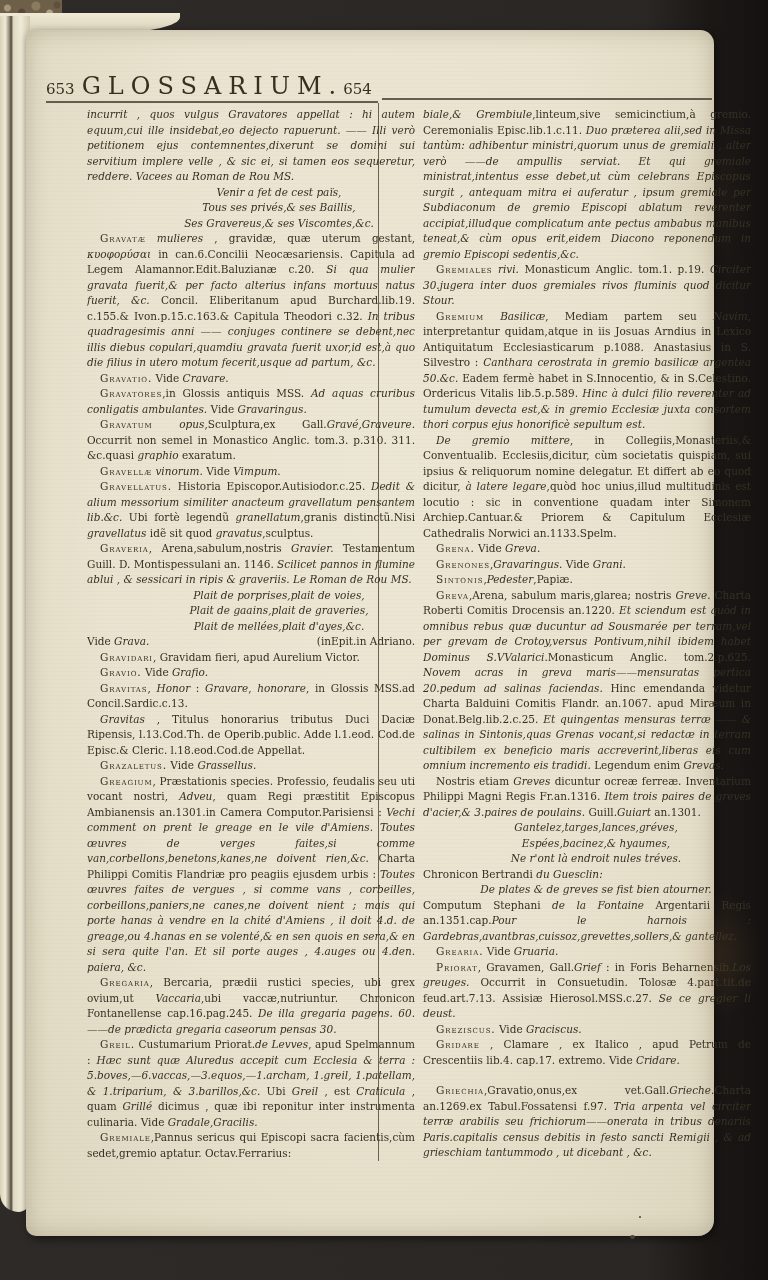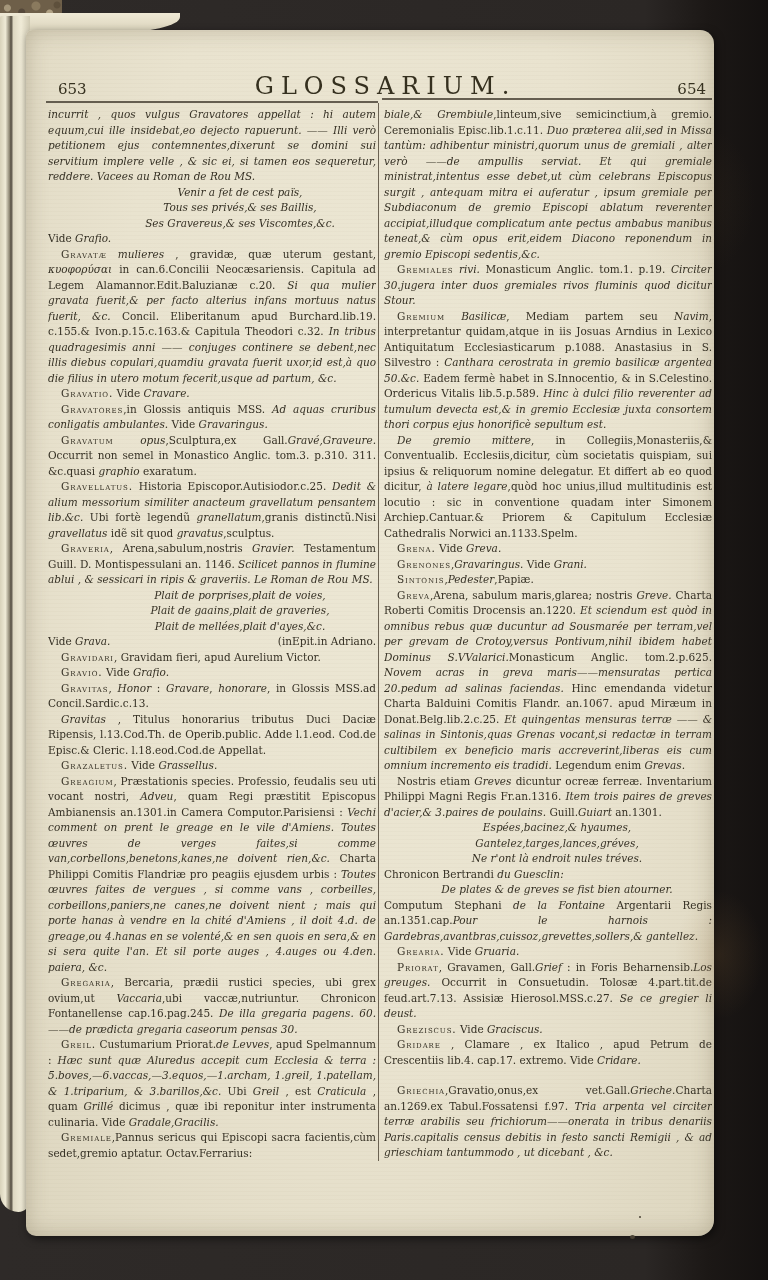--- a/index.html
+++ b/index.html
@@ -33,32 +33,32 @@
       radial-gradient(ellipse at 50% 38%, #ece7d4 0%, #e9e3cf 55%, #ddd6bf 100%);
     border-radius:6px 14px 16px 10px;
     box-shadow: inset 0 0 22px rgba(90,75,45,0.28), 2px 3px 8px rgba(0,0,0,0.5);}
   .stain{position:absolute;border-radius:50%;pointer-events:none;}
   .stain.s1{left:648px;top:860px;width:90px;height:130px;background:radial-gradient(ellipse,rgba(150,110,60,0.16),transparent 70%);}
   .stain.s2{left:600px;top:90px;width:130px;height:160px;background:radial-gradient(ellipse,rgba(130,100,55,0.09),transparent 70%);}
   .speck{position:absolute;border-radius:50%;background:#4a4336;}
   .speck.k1{left:604px;top:1205px;width:5px;height:4px;}
   .speck.k2{left:613px;top:1186px;width:2px;height:2px;}
   
-  .header{position:absolute;left:32px;top:42px;width:648px;display:flex;justify-content:space-between;align-items:baseline;
+  .header{position:absolute;left:20px;top:42px;width:648px;display:flex;align-items:baseline;
     font-family:"DejaVu Serif",serif;color:#35301f;}
   .pagenum{font-size:15px;}
   .title{font-size:24px;letter-spacing:7px;padding-left:7px;}
   .rule{position:absolute;height:2px;background:#4e463a;opacity:0.85;}
   .rule-left{left:20px;top:71px;width:332px;}
   .rule-right{left:356px;top:68px;width:330px;}
   .divider{position:absolute;left:352px;top:73px;width:1px;height:1058px;background:#6b6252;}
   
   .col{position:absolute;top:77px;width:328px;height:1064px;overflow:hidden;
     font-family:"DejaVu Serif","Liberation Serif",serif;font-size:10.5px;line-height:15.5px;
-    color:#353024;}
+    color:#353024;margin-left:39px;}
   .col-left{left:22px;}
   .col-right{left:358px;}
   .para{margin:0;text-align:justify;}
   .para.entry{text-indent:13px;}
   .para.cont{text-indent:0;}
   .para .note{float:right;font-style:normal;}
   .gap{margin-top:15px;}
   .verse{margin:0 0 0 56px;text-align:center;}
   .vline{font-style:italic;}
   .s-i{font-style:italic;}
@@ -84,25 +84,25 @@
     <div class="rule rule-right"></div>
     <div class="divider"></div>
 
     <div class="col col-left" id="col-left">
         <p class="para cont"><span class="s-i">incurrit , quos vulgus Gravatores appellat : hi autem equum,cui ille insidebat,eo dejecto rapuerunt. —— Illi verò petitionem ejus contemnentes,dixerunt se domini sui servitium implere velle , &amp; sic ei, si tamen eos sequeretur, reddere.</span><span class="s-r">  </span><span class="s-i">Vacees au Roman de Rou MS.</span></p>
         <div class="verse">
           <div class="vline">Venir a fet de cest païs,</div>
           <div class="vline">Tous ses privés,&amp; ses Baillis,</div>
           <div class="vline">Ses Gravereus,&amp; ses Viscomtes,&amp;c.</div>
         </div>
-        <p class="para cont"><span class="s-r">Vide </span><span class="s-i">Grafio.</span></p>
         <p class="para entry"><span class="s-sc">Gravatæ</span><span class="s-i"> mulieres</span><span class="s-r"> , gravidæ, quæ uterum gestant, </span><span class="s-i">κυοφορύσαι</span><span class="s-r"> in can.6.Concilii Neocæsariensis.  Capitula ad Legem Alamannor.Edit.Baluzianæ c.20. </span><span class="s-i">Si qua mulier gravata fuerit,&amp; per facto alterius infans mortuus natus fuerit, &amp;c.</span><span class="s-r">  Concil. Eliberitanum apud Burchard.lib.19. c.155.&amp; Ivon.p.15.c.163.&amp; Capitula Theodori c.32. </span><span class="s-i">In tribus quadragesimis anni —— conjuges continere se debent,nec illis diebus copulari,quamdiu gravata fuerit uxor,id est,à quo die filius in utero motum fecerit,usque ad partum, &amp;c.</span></p>
         <p class="para entry"><span class="s-sc">Gravatio.</span><span class="s-r">  Vide </span><span class="s-i">Cravare.</span></p>
         <p class="para entry"><span class="s-sc">Gravatores</span><span class="s-r">,in Glossis antiquis MSS. </span><span class="s-i">Ad aquas cruribus conligatis ambulantes.</span><span class="s-r">  Vide </span><span class="s-i">Gravaringus.</span></p>
         <p class="para entry"><span class="s-sc">Gravatum</span><span class="s-i"> opus</span><span class="s-r">,Sculptura,ex Gall.</span><span class="s-i">Gravé,Graveure.</span><span class="s-r">  Occurrit non semel in Monastico Anglic. tom.3. p.310. 311. &amp;c.quasi </span><span class="s-i">graphio</span><span class="s-r"> exaratum.</span></p>
+        <p class="para entry"><span class="s-sc">Gravellæ</span><span class="s-i"> vinorum.</span><span class="s-r">  Vide </span><span class="s-i">Vimpum.</span></p>
         <p class="para entry"><span class="s-sc">Gravellatus.</span><span class="s-r">  Historia Episcopor.Autisiodor.c.25. </span><span class="s-i">Dedit &amp; alium messorium similiter anacteum gravellatum pensantem lib.&amp;c.</span><span class="s-r">  Ubi fortè legendũ </span><span class="s-i">granellatum</span><span class="s-r">,granis distinctũ.Nisi </span><span class="s-i">gravellatus</span><span class="s-r"> idẽ sit quod </span><span class="s-i">gravatus</span><span class="s-r">,sculptus.</span></p>
         <p class="para entry"><span class="s-sc">Graveria</span><span class="s-r">, Arena,sabulum,nostris </span><span class="s-i">Gravier.</span><span class="s-r">  Testamentum Guill. D. Montispessulani an. 1146.  </span><span class="s-i">Scilicet pannos in flumine ablui , &amp; sessicari in ripis &amp; graveriis. Le Roman de Rou MS.</span></p>
         <div class="verse">
           <div class="vline">Plait de porprises,plait de voies,</div>
           <div class="vline">Plait de gaains,plait de graveries,</div>
           <div class="vline">Plait de mellées,plait d'ayes,&amp;c.</div>
         </div>
         <p class="para split"><span class="note">(inEpit.in Adriano.</span><span class="s-r">Vide </span><span class="s-i">Grava.</span></p>
         <p class="para entry"><span class="s-sc">Gravidari</span><span class="s-r">, Gravidam fieri, apud Aurelium Victor.</span></p>
         <p class="para entry"><span class="s-sc">Gravio.</span><span class="s-r">  Vide </span><span class="s-i">Grafio.</span></p>
@@ -118,22 +118,22 @@
         <p class="para cont"><span class="s-i">biale,&amp; Grembiule</span><span class="s-r">,linteum,sive semicinctium,à gremio. Ceremonialis Episc.lib.1.c.11.  </span><span class="s-i">Duo præterea alii,sed in Missa tantùm: adhibentur ministri,quorum unus de gremiali , alter verò ——de ampullis serviat.  Et qui gremiale ministrat,intentus esse debet,ut cùm celebrans Episcopus surgit , antequam mitra ei auferatur , ipsum gremiale per Subdiaconum de gremio Episcopi ablatum reverenter accipiat,illudque complicatum ante pectus ambabus manibus teneat,&amp; cùm opus erit,eidem Diacono reponendum in gremio Episcopi sedentis,&amp;c.</span></p>
         <p class="para entry"><span class="s-sc">Gremiales</span><span class="s-i"> rivi.</span><span class="s-r">  Monasticum Anglic. tom.1. p.19. </span><span class="s-i">Circiter 30.jugera inter duos gremiales rivos fluminis quod dicitur Stour.</span></p>
         <p class="para entry"><span class="s-sc">Gremium</span><span class="s-i"> Basilicæ</span><span class="s-r">, Mediam partem seu </span><span class="s-i">Navim</span><span class="s-r">, interpretantur quidam,atque in iis Josuas Arndius in Lexico Antiquitatum Ecclesiasticarum p.1088.  Anastasius in S. Silvestro : </span><span class="s-i">Canthara cerostrata in gremio basilicæ argentea 50.&amp;c.</span><span class="s-r">  Eadem fermè habet in S.Innocentio, &amp; in S.Celestino.  Ordericus Vitalis lib.5.p.589.  </span><span class="s-i">Hinc à dulci filio reverenter ad tumulum devecta est,&amp; in gremio Ecclesiæ juxta consortem thori corpus ejus honorificè sepultum est.</span></p>
         <p class="para entry"><span class="s-i">De gremio mittere</span><span class="s-r">, in Collegiis,Monasteriis,&amp; Conventualib. Ecclesiis,dicitur, cùm societatis quispiam, sui ipsius &amp; reliquorum nomine delegatur.  Et differt ab eo quod dicitur, </span><span class="s-i">à latere legare</span><span class="s-r">,quòd hoc unius,illud multitudinis est locutio : sic in conventione quadam inter Simonem Archiep.Cantuar.&amp; Priorem &amp; Capitulum Ecclesiæ Cathedralis Norwici an.1133.Spelm.</span></p>
         <p class="para entry"><span class="s-sc">Grena.</span><span class="s-r">  Vide </span><span class="s-i">Greva.</span></p>
         <p class="para entry"><span class="s-sc">Grenones</span><span class="s-r">,</span><span class="s-i">Gravaringus.</span><span class="s-r">  Vide </span><span class="s-i">Grani.</span></p>
         <p class="para entry"><span class="s-sc">Sintonis</span><span class="s-r">,</span><span class="s-i">Pedester</span><span class="s-r">,Papiæ.</span></p>
         <p class="para entry"><span class="s-sc">Greva</span><span class="s-r">,Arena, sabulum maris,glarea; nostris </span><span class="s-i">Greve.</span><span class="s-r">  Charta Roberti Comitis Drocensis an.1220. </span><span class="s-i">Et sciendum est quòd in omnibus rebus quæ ducuntur ad Sousmarée per terram,vel per grevam de Crotoy,versus Pontivum,nihil ibidem habet Dominus S.VValarici.</span><span class="s-r">Monasticum Anglic. tom.2.p.625. </span><span class="s-i">Novem acras in greva maris——mensuratas pertica 20.pedum ad salinas faciendas.</span><span class="s-r">  Hinc emendanda videtur Charta Balduini Comitis Flandr. an.1067. apud Miræum in Donat.Belg.lib.2.c.25. </span><span class="s-i">Et quingentas mensuras terræ —— &amp; salinas in Sintonis,quas Grenas vocant,si redactæ in terram cultibilem ex beneficio maris accreverint,liberas eis cum omnium incremento eis tradidi.</span><span class="s-r">  Legendum enim </span><span class="s-i">Grevas.</span></p>
         <p class="para entry"><span class="s-r">Nostris etiam </span><span class="s-i">Greves</span><span class="s-r"> dicuntur ocreæ ferreæ.  Inventarium Philippi Magni Regis Fr.an.1316.  </span><span class="s-i">Item trois paires de greves d'acier,&amp; 3.paires de poulains.</span><span class="s-r">  Guill.</span><span class="s-i">Guiart</span><span class="s-r"> an.1301.</span></p>
         <div class="verse gap" style="margin-left: 18px;">
+          <div class="vline">Gantelez,targes,lances,gréves,</div>
           <div class="vline">Espées,bacinez,&amp; hyaumes,</div>
-          <div class="vline">Gantelez,targes,lances,gréves,</div>
           <div class="vline">Ne r'ont là endroit nules tréves.</div>
         </div>
         <p class="para cont"><span class="s-r">Chronicon Bertrandi </span><span class="s-i">du Guesclin:</span></p>
         <div class="verse" style="margin-left: 18px;">
           <div class="vline">De plates &amp; de greves se fist bien atourner.</div>
         </div>
         <p class="para cont"><span class="s-r">Computum Stephani </span><span class="s-i">de la Fontaine</span><span class="s-r"> Argentarii Regis an.1351.cap.</span><span class="s-i">Pour le harnois :  Gardebras,avantbras,cuissoz,grevettes,sollers,&amp; gantellez.</span></p>
         <p class="para entry"><span class="s-sc">Grearia.</span><span class="s-r">  Vide </span><span class="s-i">Gruaria.</span></p>
         <p class="para entry"><span class="s-sc">Priorat</span><span class="s-r">, Gravamen, Gall.</span><span class="s-i">Grief</span><span class="s-r">  :  in Foris Beharnensib.</span><span class="s-i">Los greuges.</span><span class="s-r">  Occurrit in Consuetudin. Tolosæ 4.part.tit.de feud.art.7.13.  Assisiæ Hierosol.MSS.c.27. </span><span class="s-i">Se ce gregier li deust.</span></p>
         <p class="para entry"><span class="s-sc">Greziscus.</span><span class="s-r">  Vide </span><span class="s-i">Graciscus.</span></p>

